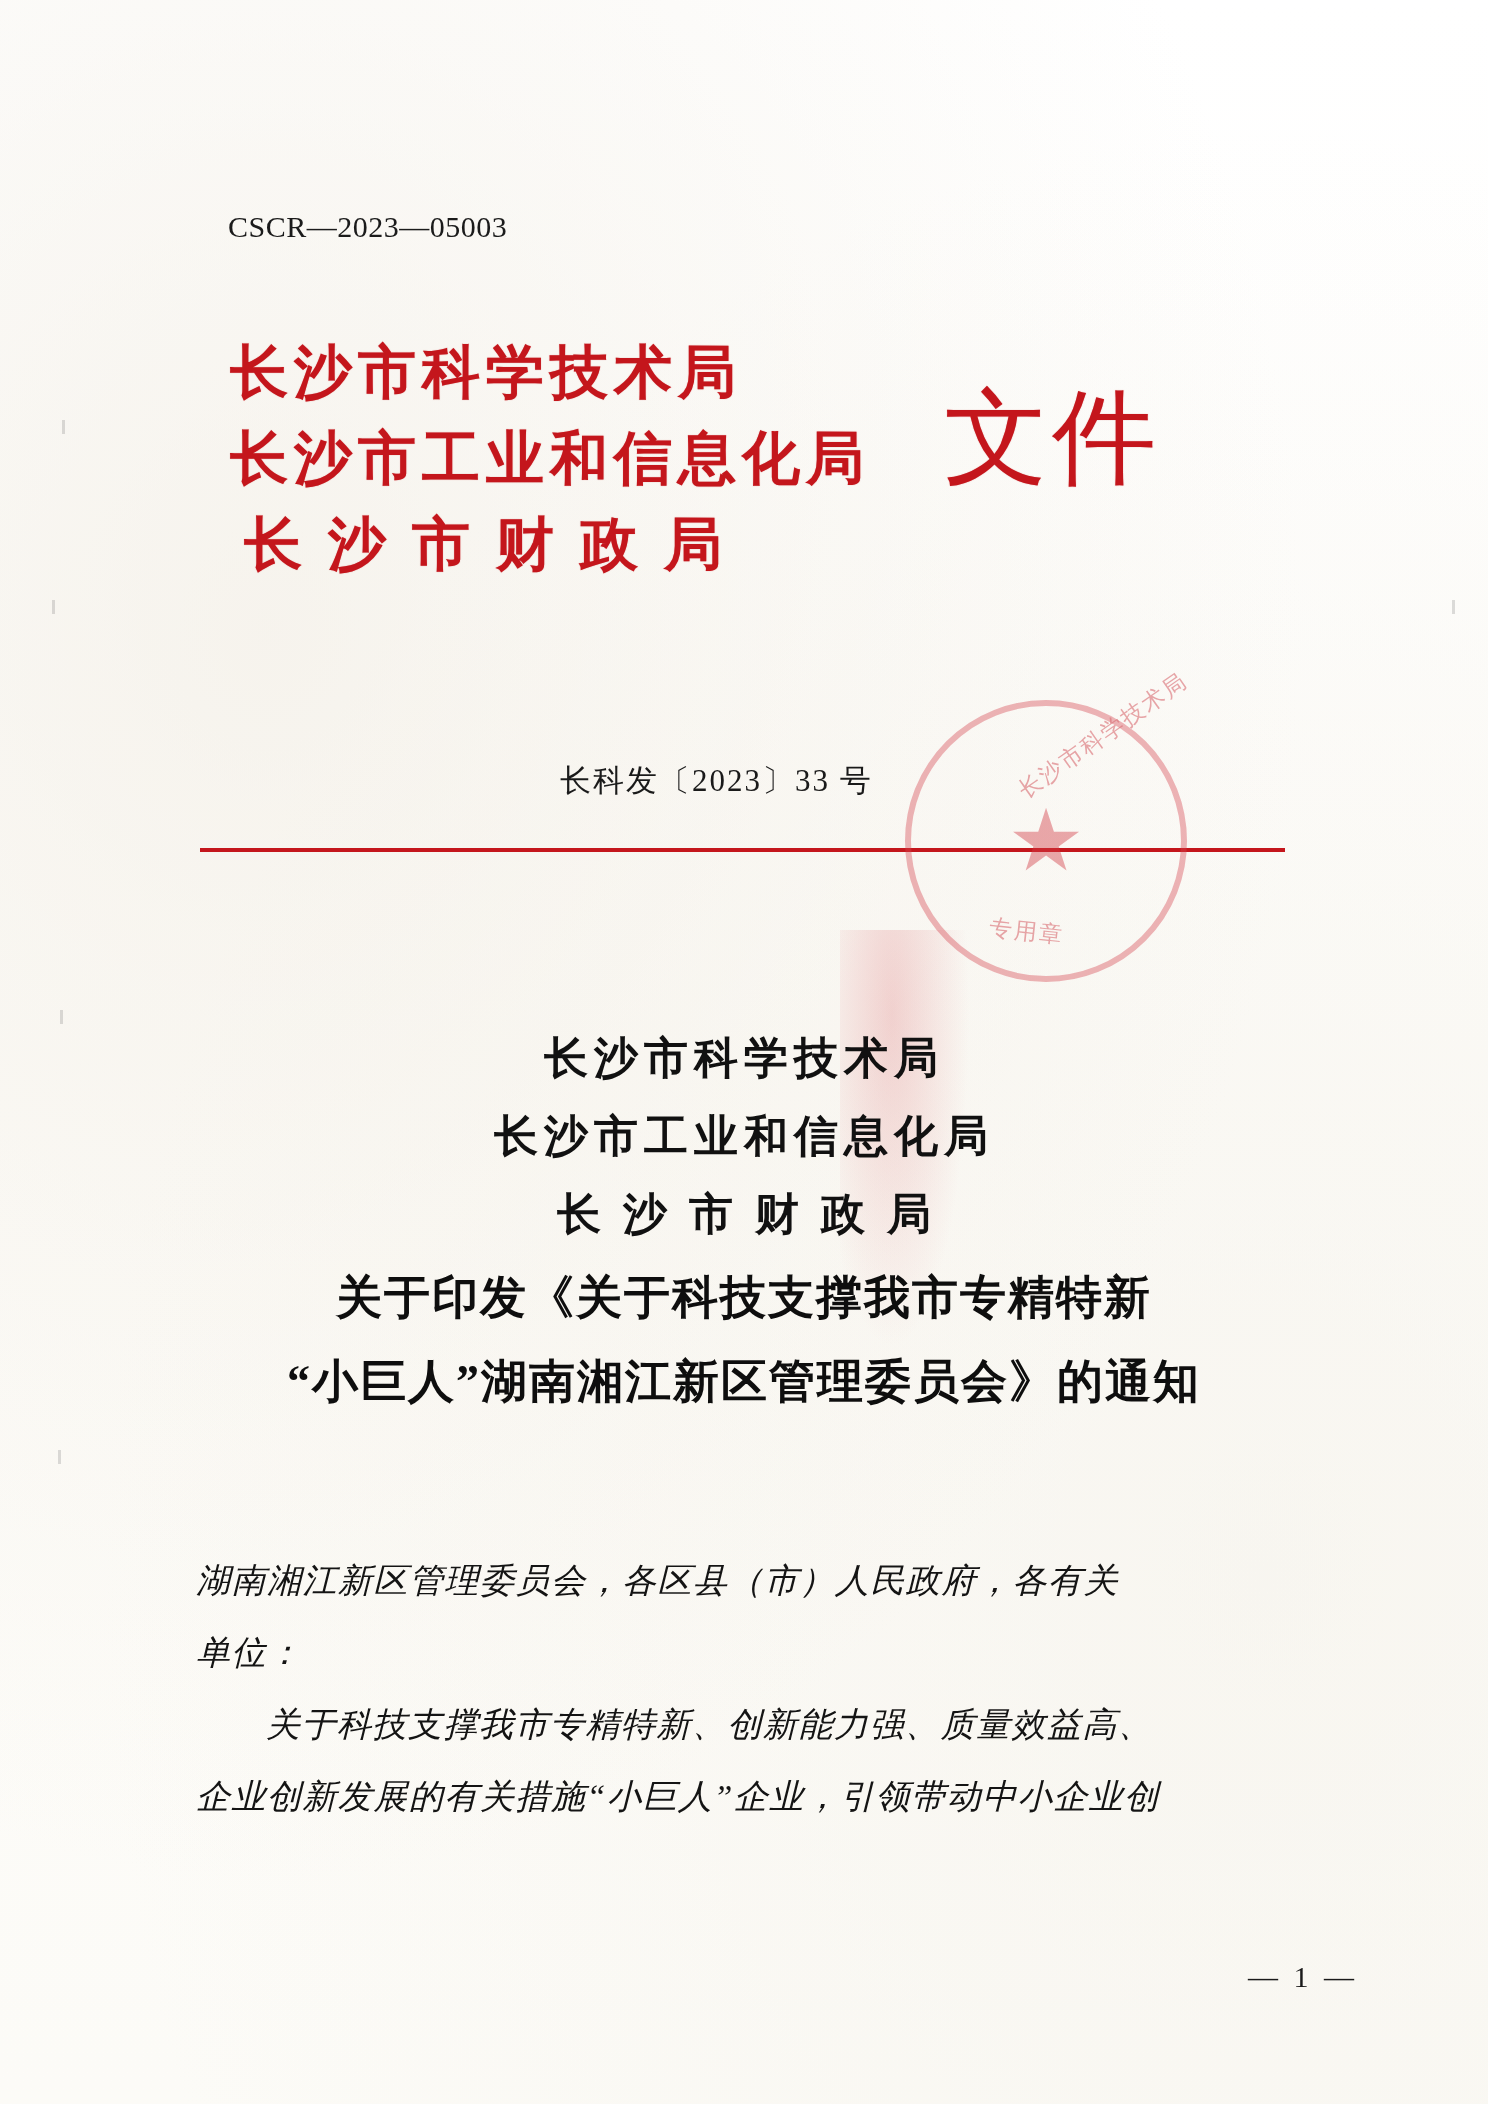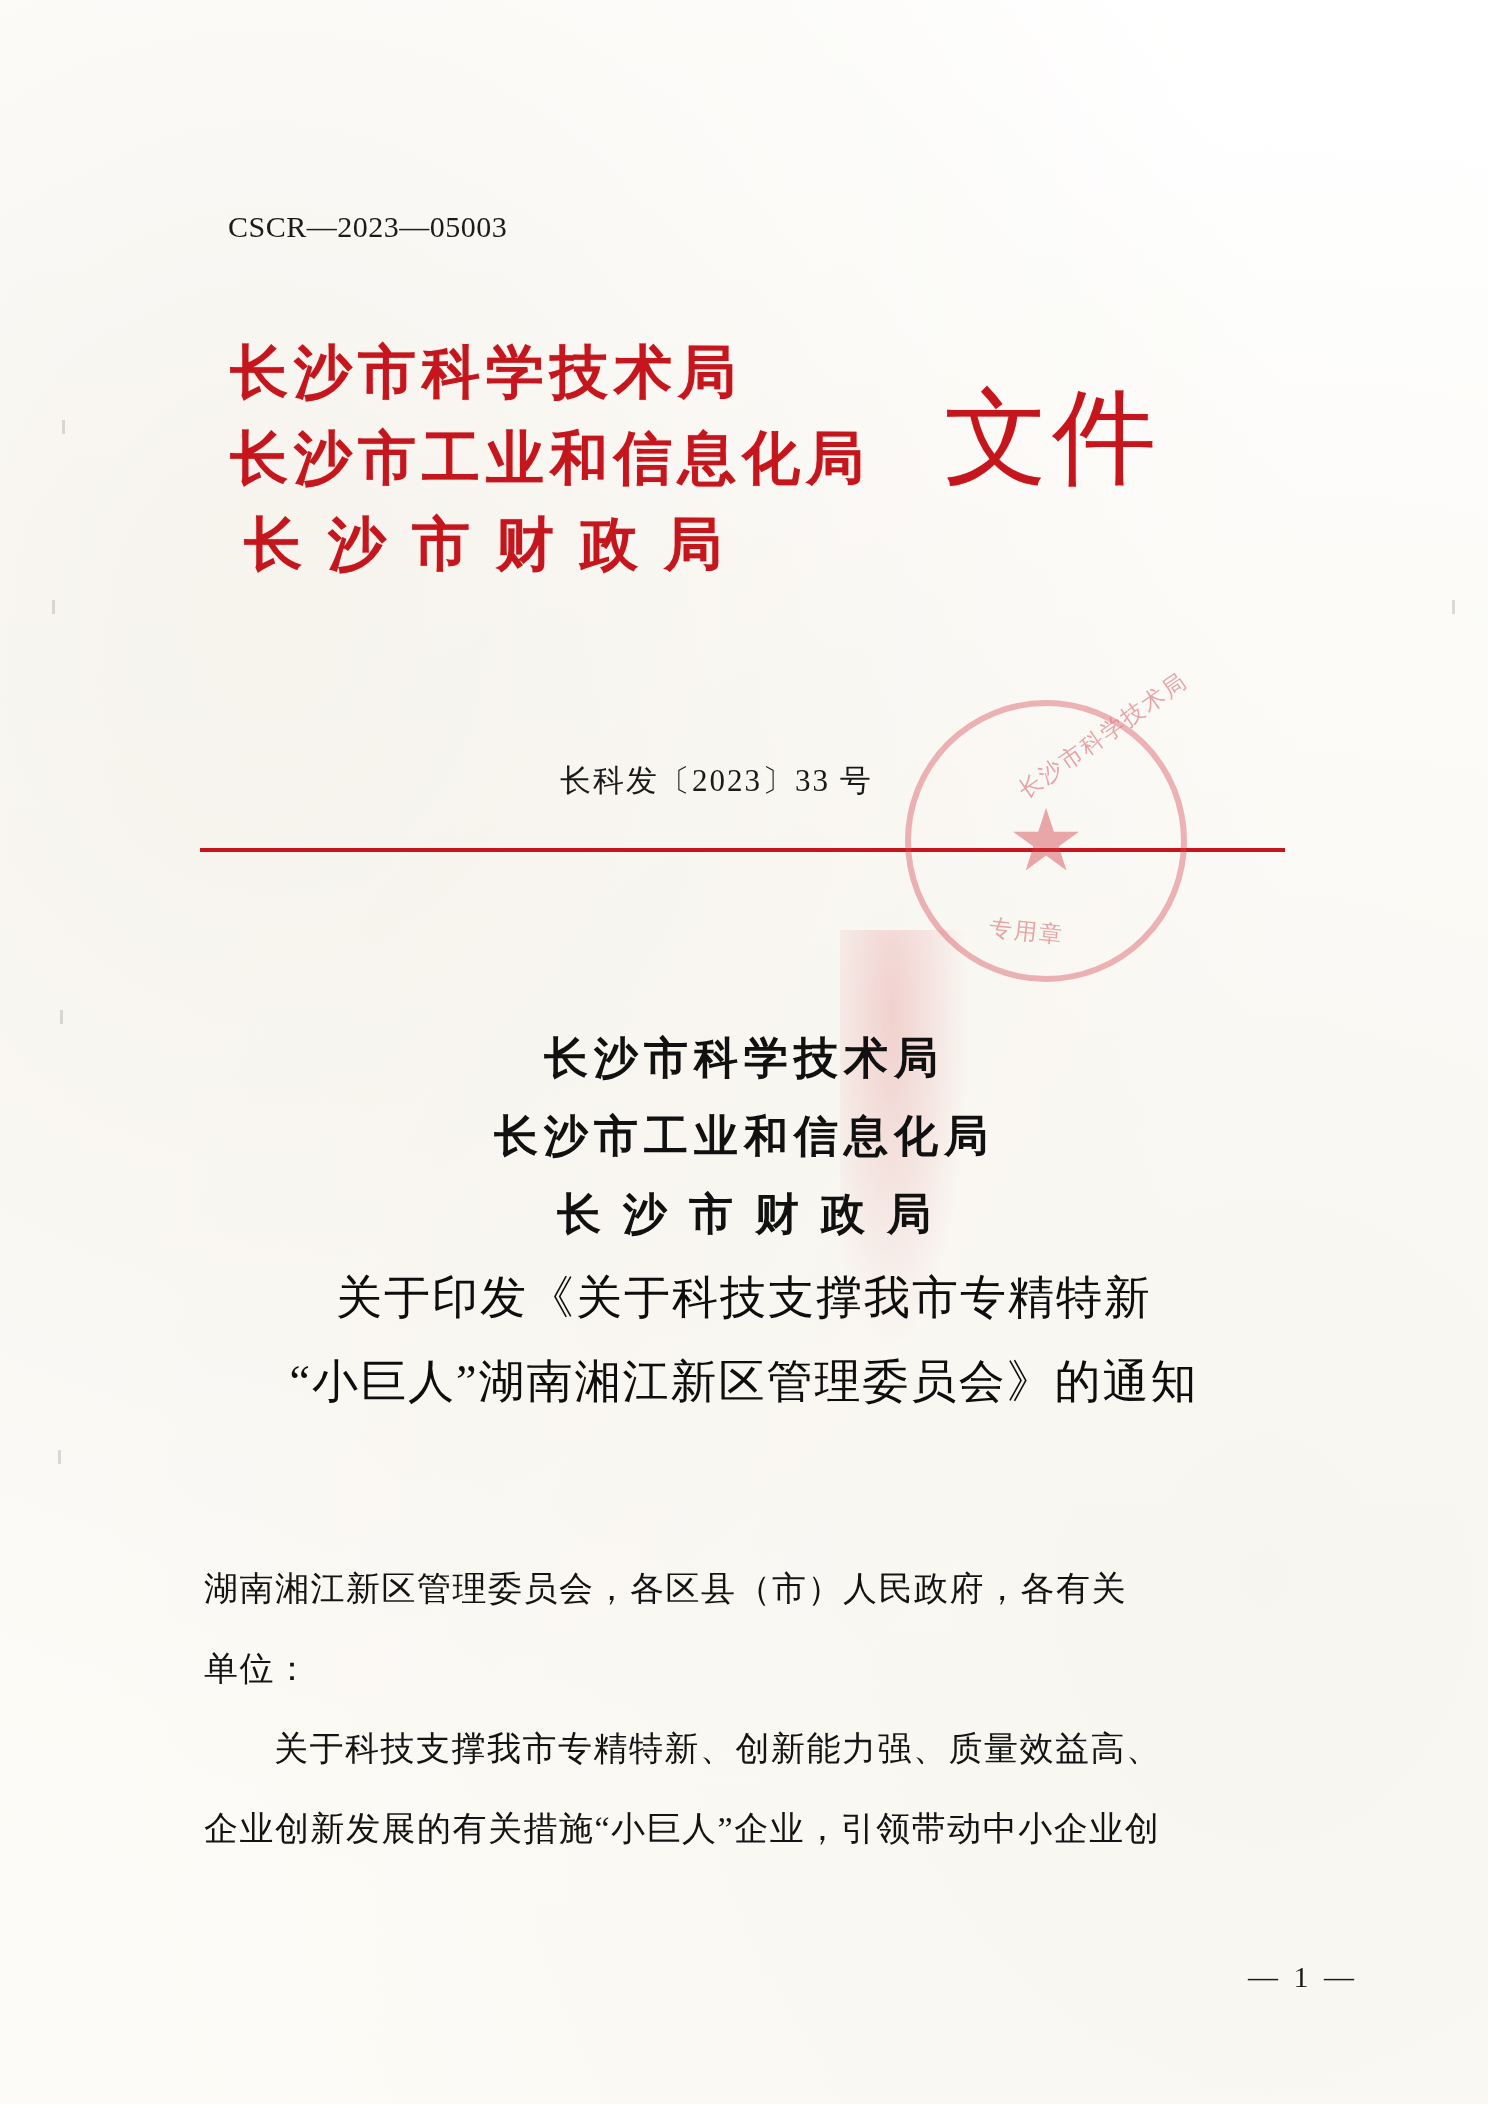--- a/index.html
+++ b/index.html
@@ -161,41 +161,42 @@
     line-height: 78px;
     letter-spacing: 6px;
     color: #111;
   }
   .title-org.spread {
     letter-spacing: 22px;
     padding-left: 22px;
   }
   .title-main {
     font-size: 46px;
-    font-weight: normal;
+    font-weight: bold;
     line-height: 80px;
     letter-spacing: 2px;
     color: #0e0e0e;
     margin-top: 4px;
     text-align: center;
   }
 
   
   .body-text {
     position: absolute;
     left: 196px;
     top: 1545px;
     width: 1098px;
     font-size: 34px;
     line-height: 72px;
     letter-spacing: 1.5px;
     color: #141414;
   }
   .body-text p {
-    margin: 8px;
+    margin: 0;
+    font-style: italic;
   }
   .body-text p.indent {
     text-indent: 70px;
   }
 
   .page-number {
     position: absolute;
     left: 0;
     right: 130px;
     top: 1960px;

